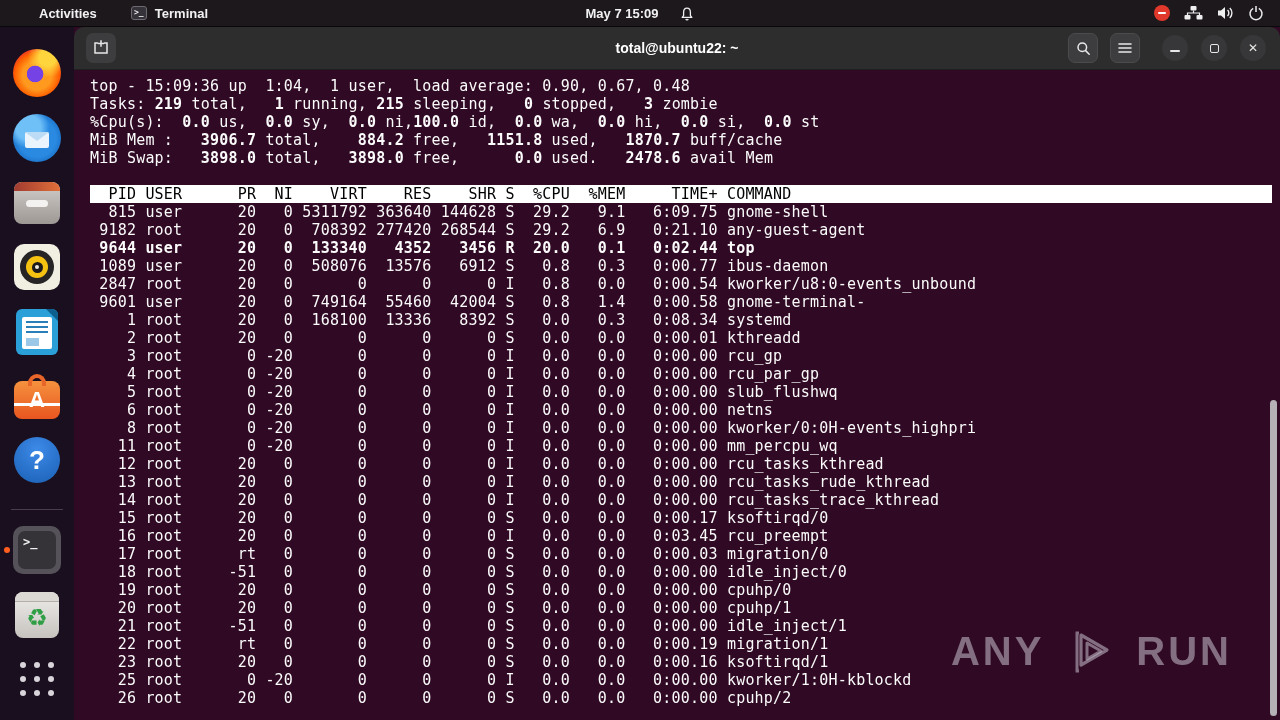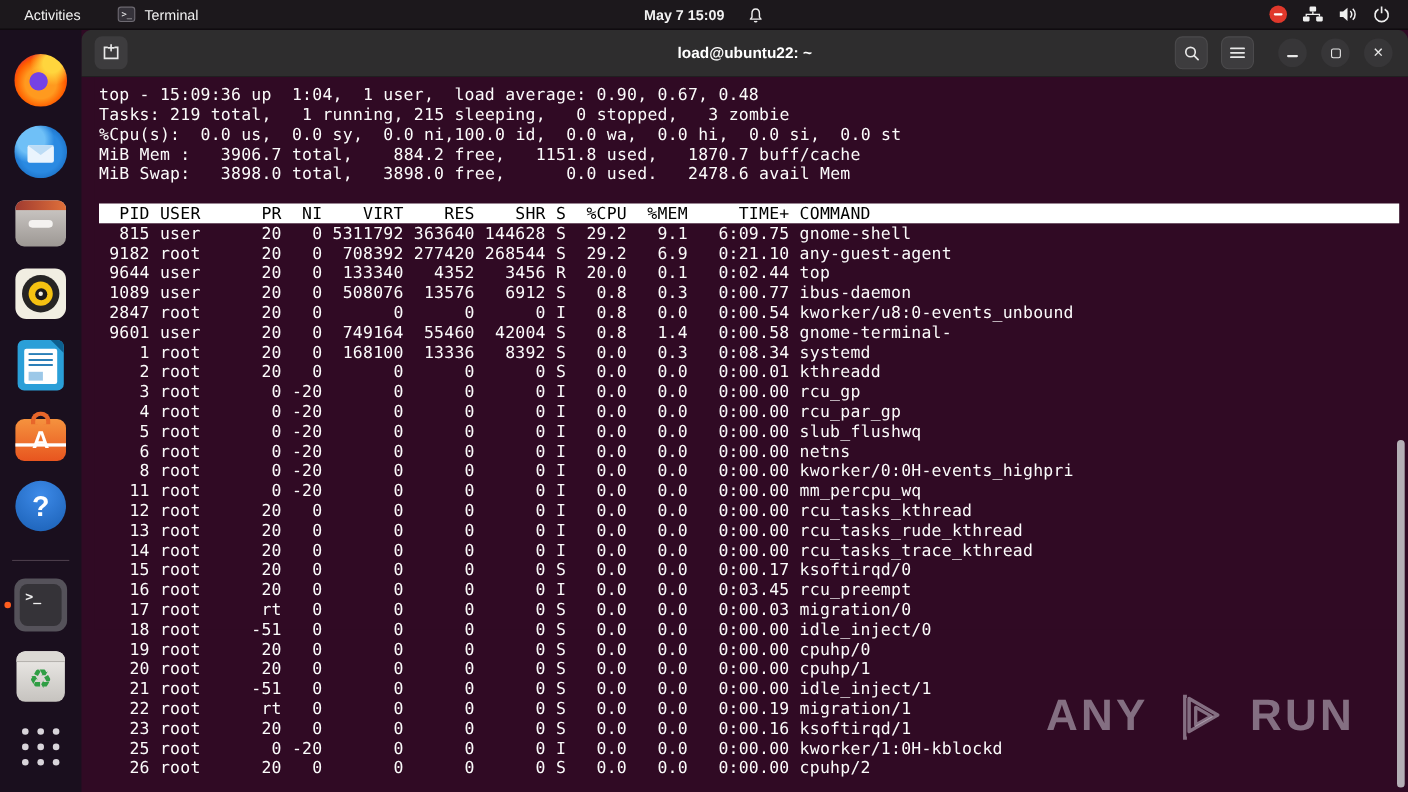--- a/index.html
+++ b/index.html
@@ -3,21 +3,21 @@
 <meta charset="utf-8">
 <style>
   * { margin:0; padding:0; box-sizing:border-box; }
   html,body { width:1280px; height:720px; overflow:hidden; background:#300a24;
               font-family:"Liberation Sans", sans-serif; }
 
   
   .topbar { position:absolute; left:0; top:0; width:1280px; height:27px;
             background:#1c181c; color:#f2f2f2; display:flex; align-items:center;
             font-size:13px; z-index:30; border-bottom:1px solid #0a080a; }
-  .topbar-left { display:flex; align-items:center; gap:28px; padding-left:16px; }
+  .topbar-left { display:flex; align-items:center; gap:28px; padding-left:33px;font-weight:bold; }
   .activities { padding:2px 6px; cursor:pointer; }
   .focused-app { display:flex; align-items:center; gap:8px; }
   .tb-term-icon { width:16px; height:14px; background:#35323a; border:1px solid #6e6a72;
                   border-radius:3px; color:#efefef; font-family:"DejaVu Sans Mono",monospace;
                   font-size:8px; line-height:12px; text-align:center; }
   .topbar-center { position:absolute; left:0; right:0; top:0; height:27px;
                    display:flex; align-items:center; justify-content:center; gap:20px;
                    pointer-events:none; }
   .topbar-center > * { pointer-events:auto; }
   .clock { font-weight:700; font-size:13px; }
@@ -110,21 +110,21 @@
   .circ-btn .maxi { display:block; width:9px; height:9px; border:1.5px solid #e8e8e8; border-radius:2px; }
   .circ-btn .mini { display:block; width:10px; height:2px; background:#e8e8e8; margin-top:6px; border-radius:1px;}
   .win-ctl-group { display:flex; align-items:center; gap:13px; margin-left:10px; }
 
   
   .term { position:absolute; left:86px; top:70px; width:1206px; height:502px;
           background:#300a24; color:#fbfbfb; padding:7px 0 0 4px;
           font-family:"DejaVu Sans Mono", monospace; font-size:15px; line-height:18px;
           letter-spacing:0.2px; white-space:pre; z-index:5; }
   .term .tline { height:18px; }
-  .term .tline b, .term .tline.boldrow { font-weight:400; }
+  .term .tline b, .term .tline.boldrow { font-weight:700; }
   .term .thead { display:inline-block; height:18px; background:#ffffff; color:#000000; }
 
   .scrollbar { position:absolute; right:3px; top:400px; width:7px; height:316px;
                border-radius:4px; background:#b5b0b6; z-index:15; cursor:pointer; }
 
   .watermark { position:absolute; right:48px; bottom:46px; z-index:8;
                display:flex; align-items:center; gap:23px;
                color:rgba(203,195,208,0.55); font-weight:700; font-size:40px;
                letter-spacing:3px; }
   .watermark svg { display:block; }
@@ -244,21 +244,21 @@
         <i></i>
         <i></i>
         <i></i>
         <i></i>
         <i></i>
     </div>
   </div>
 </div>
 
 <div class="titlebar">
-  <div class="win-title">load@ubuntu22: ~</div>
+  <div class="win-title">total@ubuntu22: ~</div>
   <div class="newtab-btn">
     <svg width="18" height="16" viewBox="0 0 18 16">
       <path d="M5.5 3 H3 V13 H15 V3 H12.5" fill="none" stroke="#e8e8e8" stroke-width="1.5" stroke-linecap="round"></path>
       <path d="M9 0.8 V6.2 M6.3 3.5 H11.7" stroke="#e8e8e8" stroke-width="1.5" stroke-linecap="round"></path>
     </svg>
   </div>
   <div class="tb-right">
     <div class="sq-btn">
       <svg width="15" height="15" viewBox="0 0 15 15">
         <circle cx="6.3" cy="6.3" r="4.3" fill="none" stroke="#e8e8e8" stroke-width="1.5"></circle>

